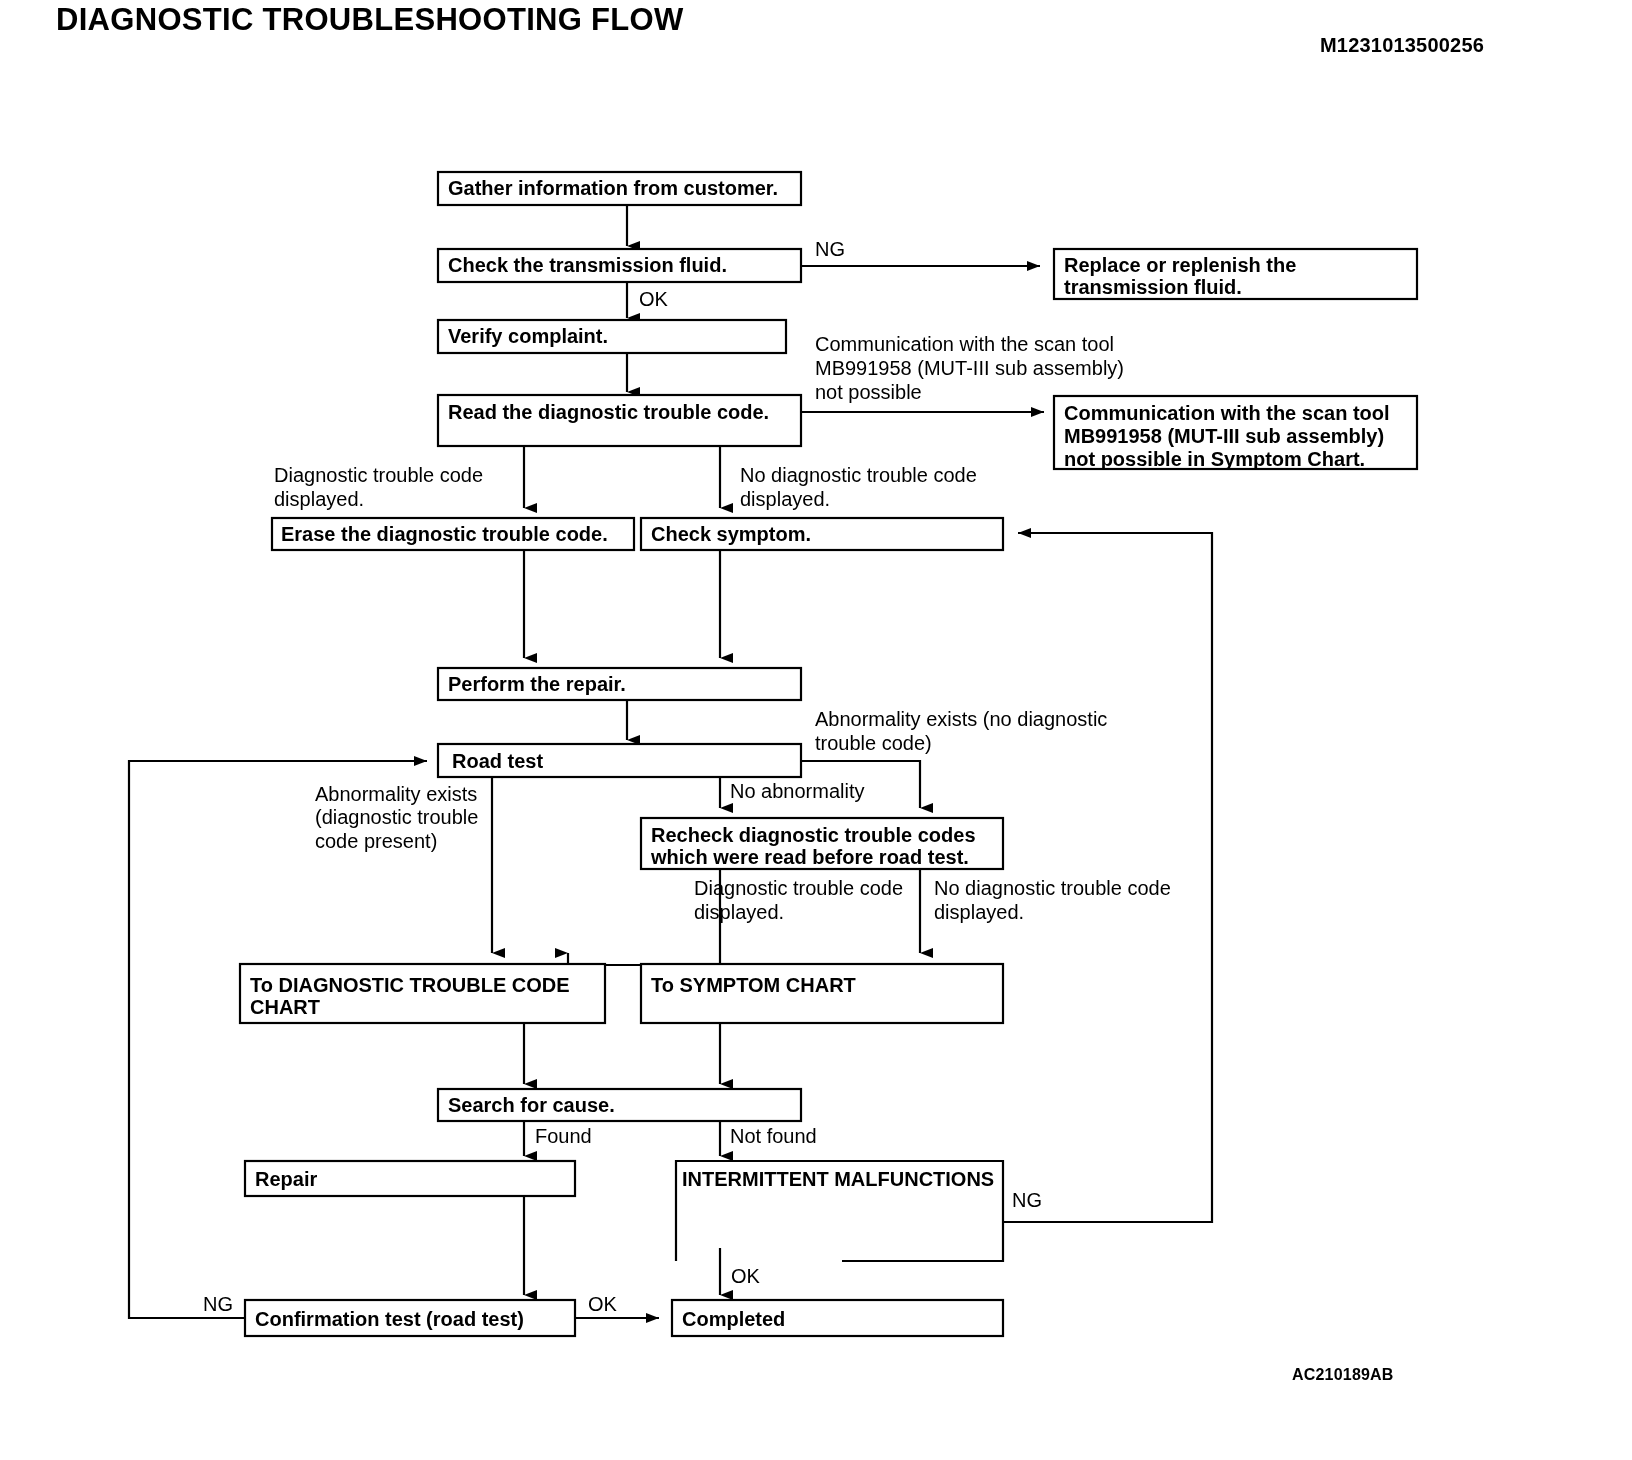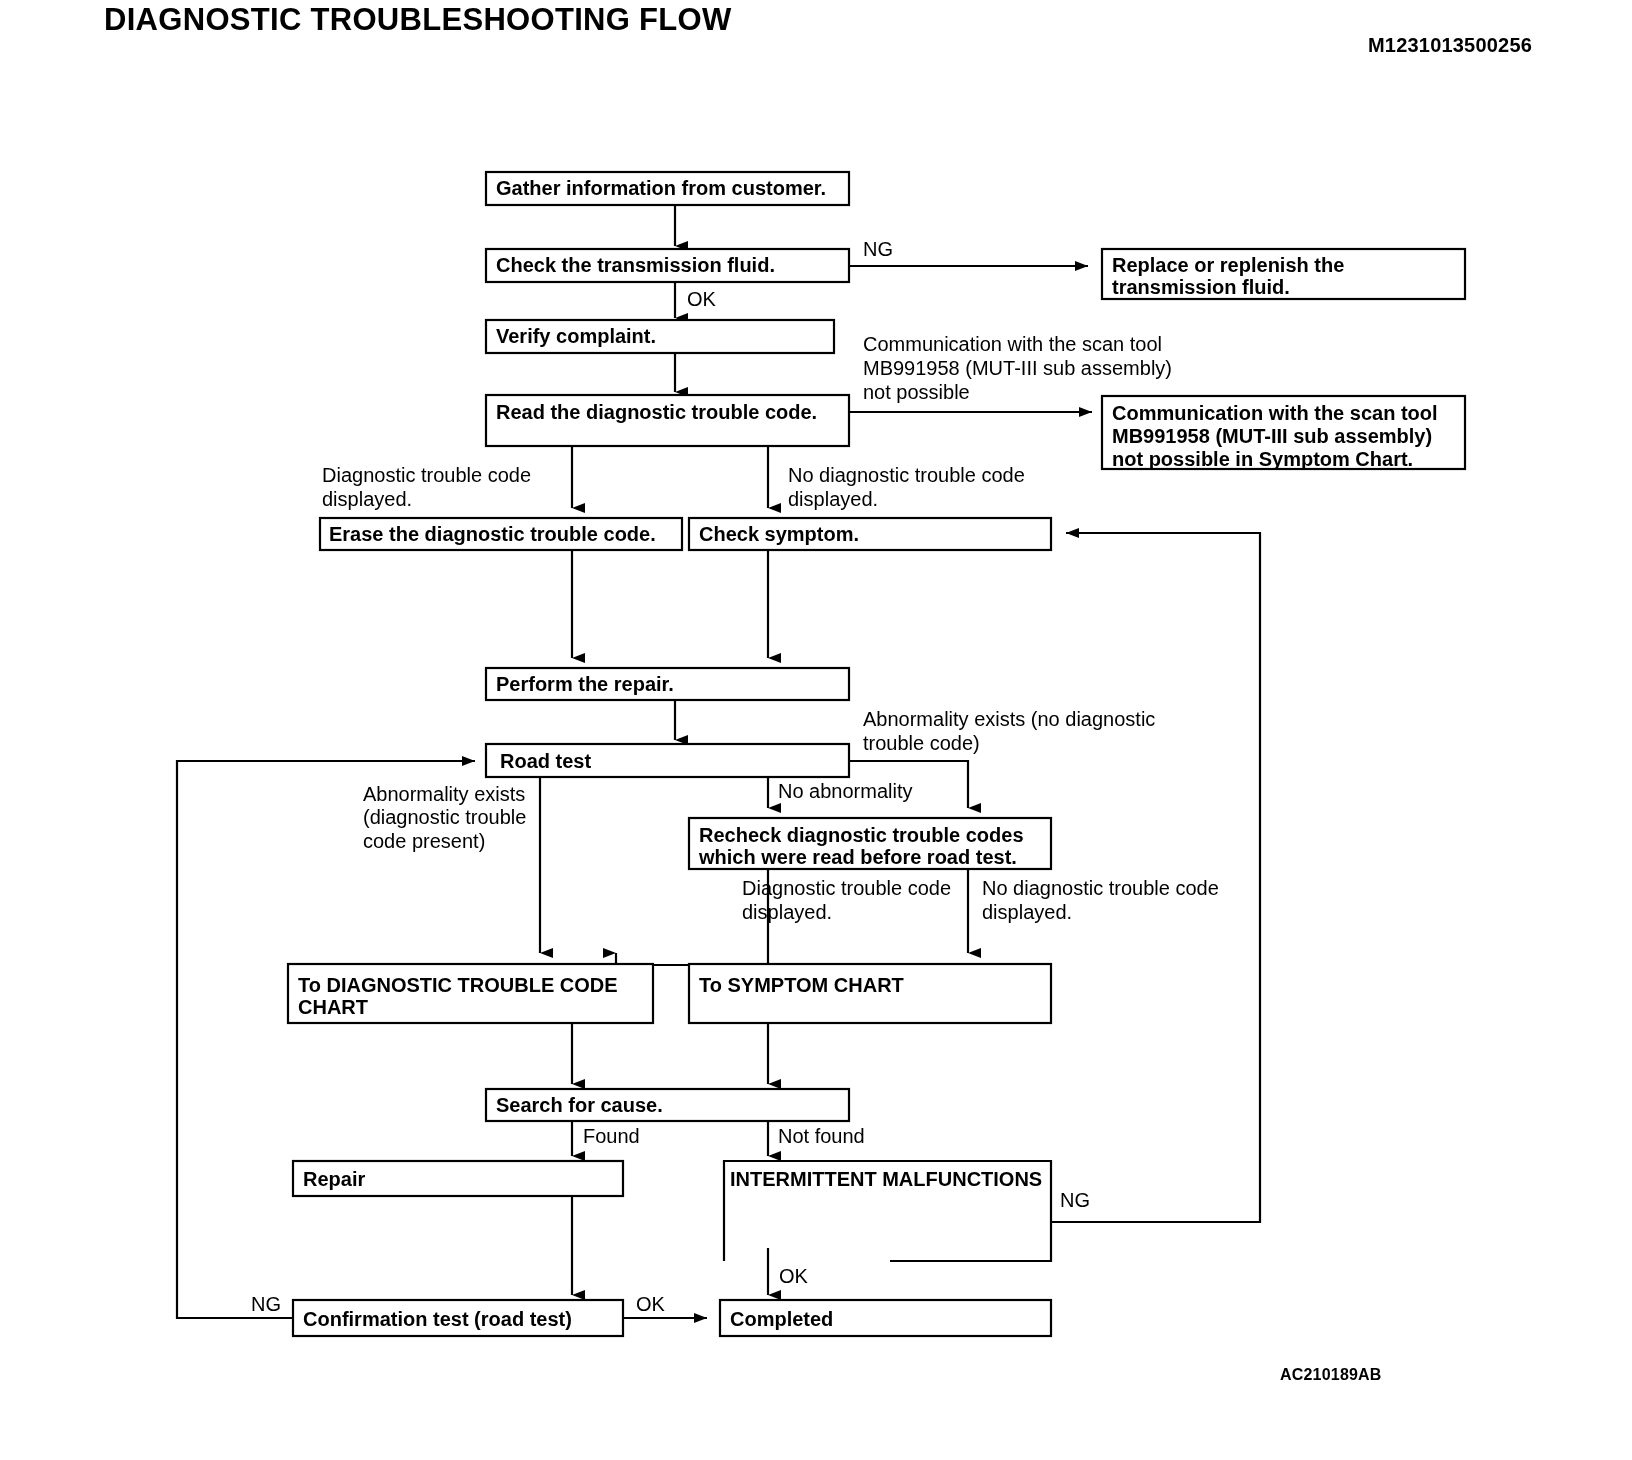--- a/index.html
+++ b/index.html
@@ -12,21 +12,20 @@
     height: 1460px;
     position: relative;
     font-family: "Liberation Sans", sans-serif;
     color: #000000;
     overflow: hidden;
   }
   #page {
     position: relative;
     width: 1316px;
     height: 1460px;
-    margin-left: 48px;
   }
   #page-title {
     position: absolute;
     left: 56px;
     top: 2px;
     font-size: 31px;
     font-weight: bold;
     letter-spacing: 0.3px;
     white-space: nowrap;
   }
@@ -34,21 +33,21 @@
     position: absolute;
     left: 1320px;
     top: 34px;
     font-size: 20px;
     font-weight: bold;
     letter-spacing: 0.2px;
     white-space: nowrap;
   }
   #figure-id {
     position: absolute;
-    left: 1232px;
+    left: 1292px;
     top: 1366px;
     font-size: 16px;
     font-weight: bold;
     letter-spacing: 0.2px;
     white-space: nowrap;
   }
   #flow-svg {
     position: absolute;
     left: 0;
     top: 0;

